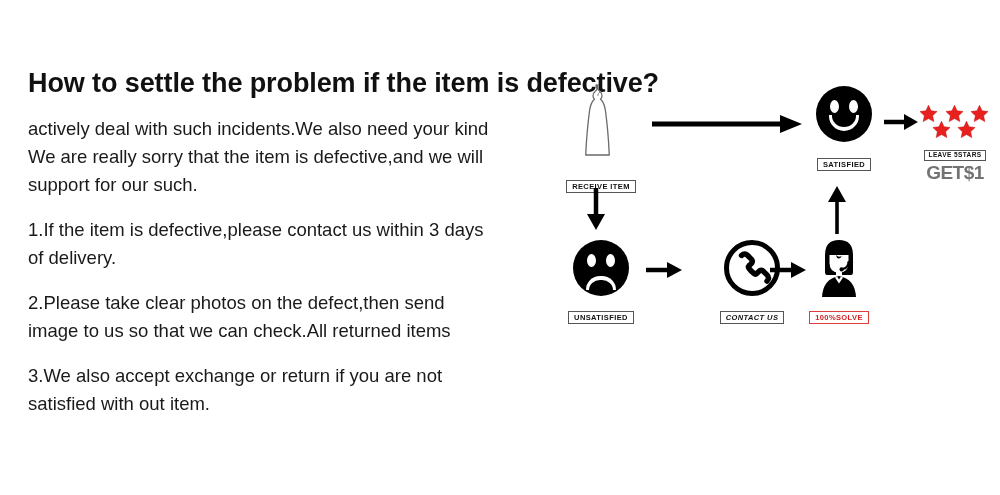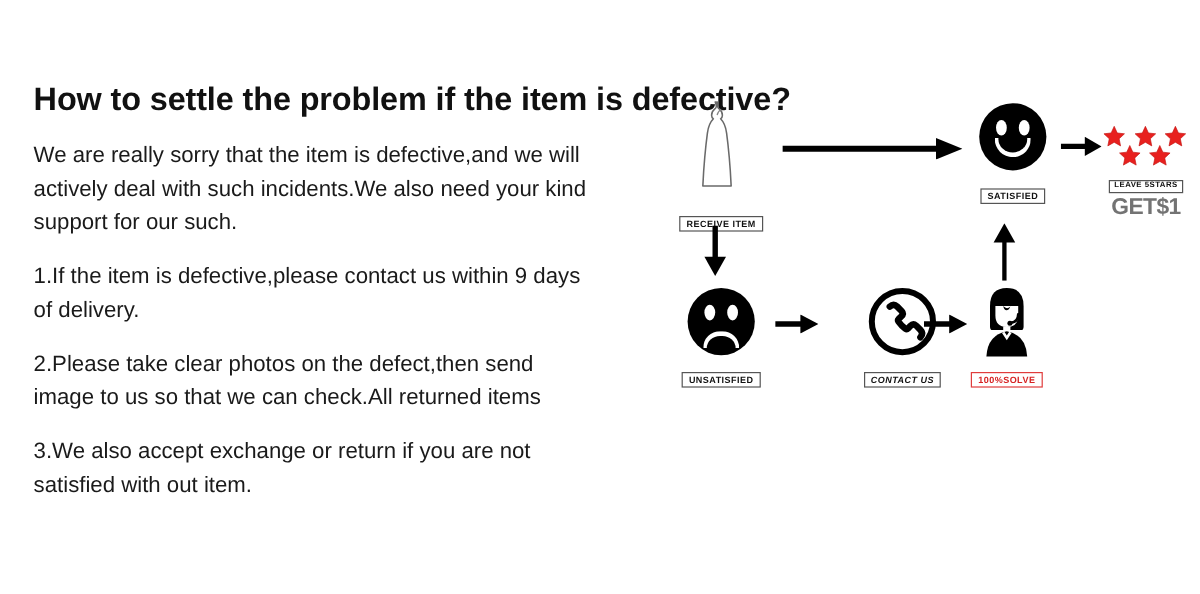--- a/index.html
+++ b/index.html
@@ -132,27 +132,27 @@
 </style>
 </head>
 <body>
 
 <div id="canvas">
 
   <div id="text-column">
     <h1 class="page-title">How to settle the problem if the item is defective?</h1>
 
     <p class="para">
+      <span class="ln">actively deal with such incidents.We also need your kind</span>
       <span class="ln">We are really sorry that the item is defective,and we will</span>
-      <span class="ln">actively deal with such incidents.We also need your kind</span>
       <span class="ln">support for our such.</span>
     </p>
 
     <p class="para">
-      <span class="ln">1.If the item is defective,please contact us within 9 days</span>
+      <span class="ln">1.If the item is defective,please contact us within 3 days</span>
       <span class="ln">of delivery.</span>
     </p>
 
     <p class="para">
       <span class="ln">2.Please take clear photos on the defect,then send</span>
       <span class="ln">image to us so that we can check.All returned items</span>
     </p>
 
     <p class="para">
       <span class="ln">3.We also accept exchange or return if you are not</span>

